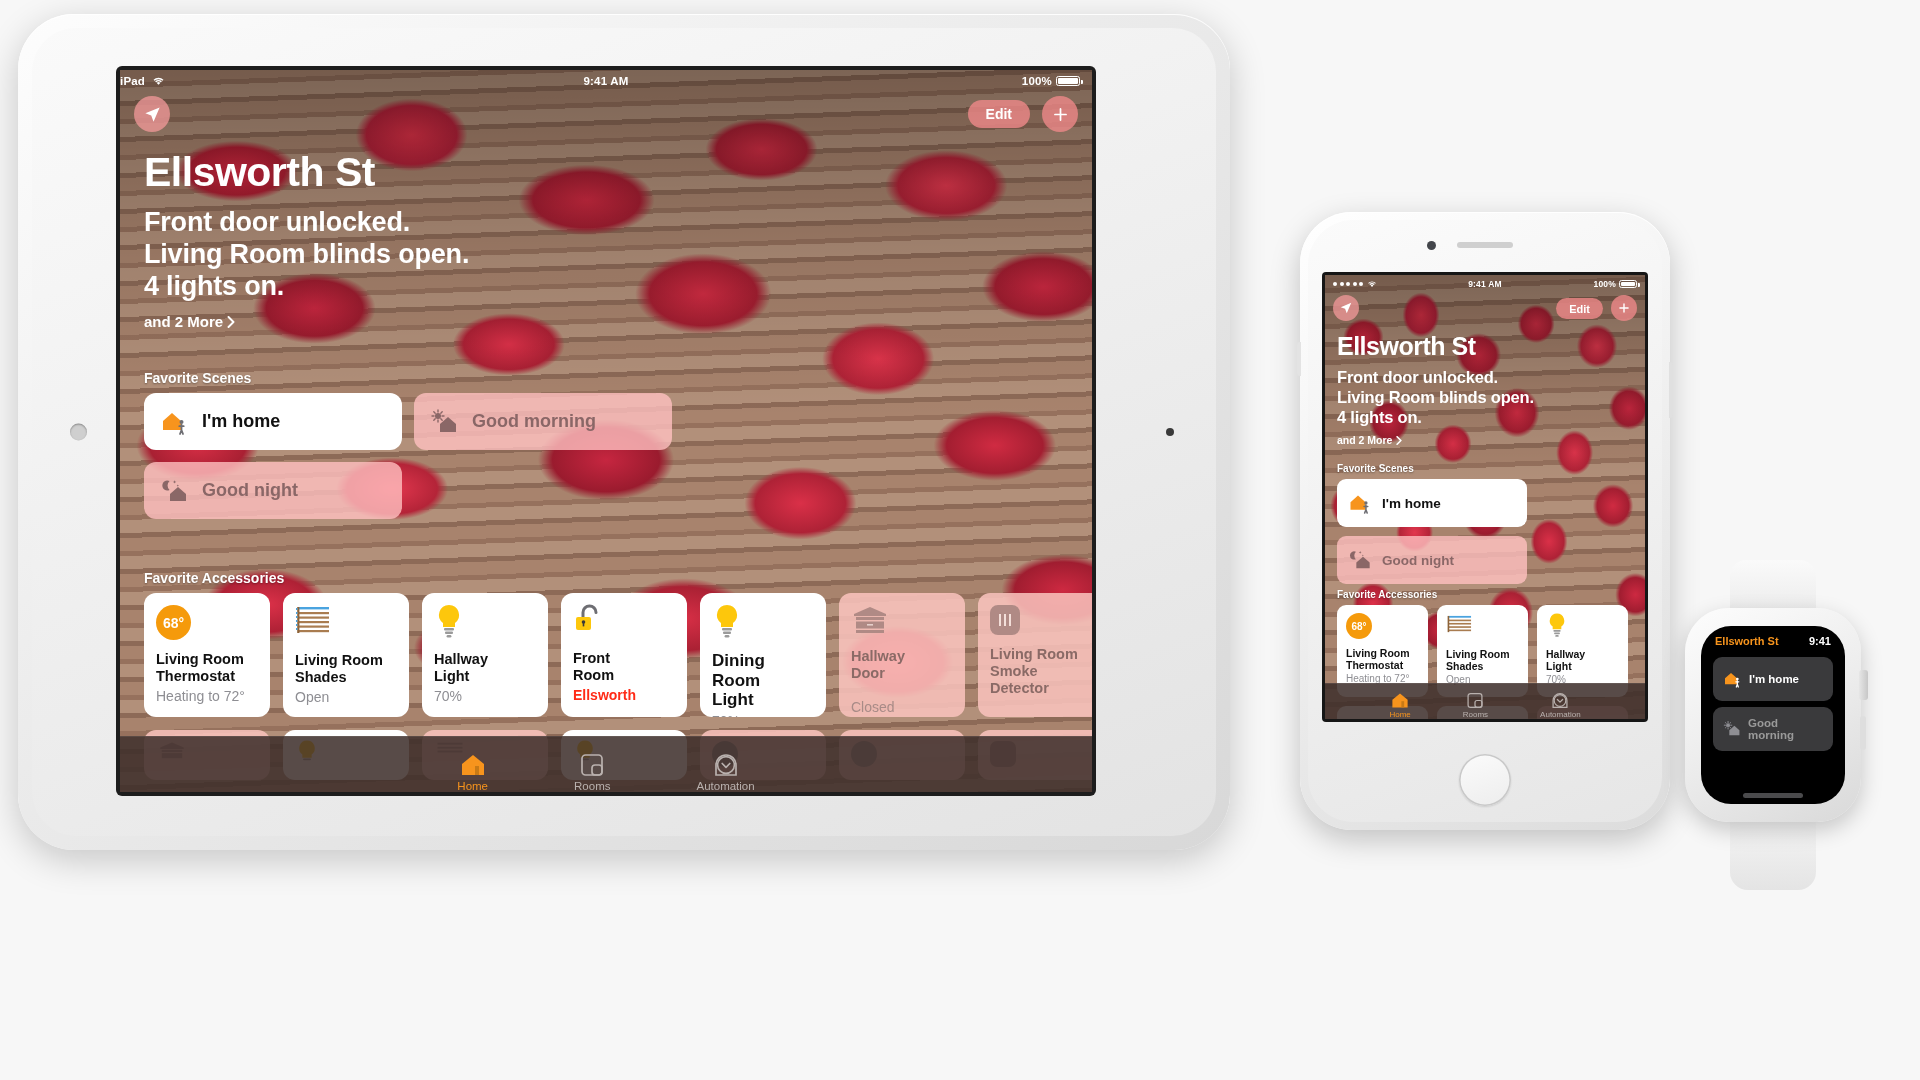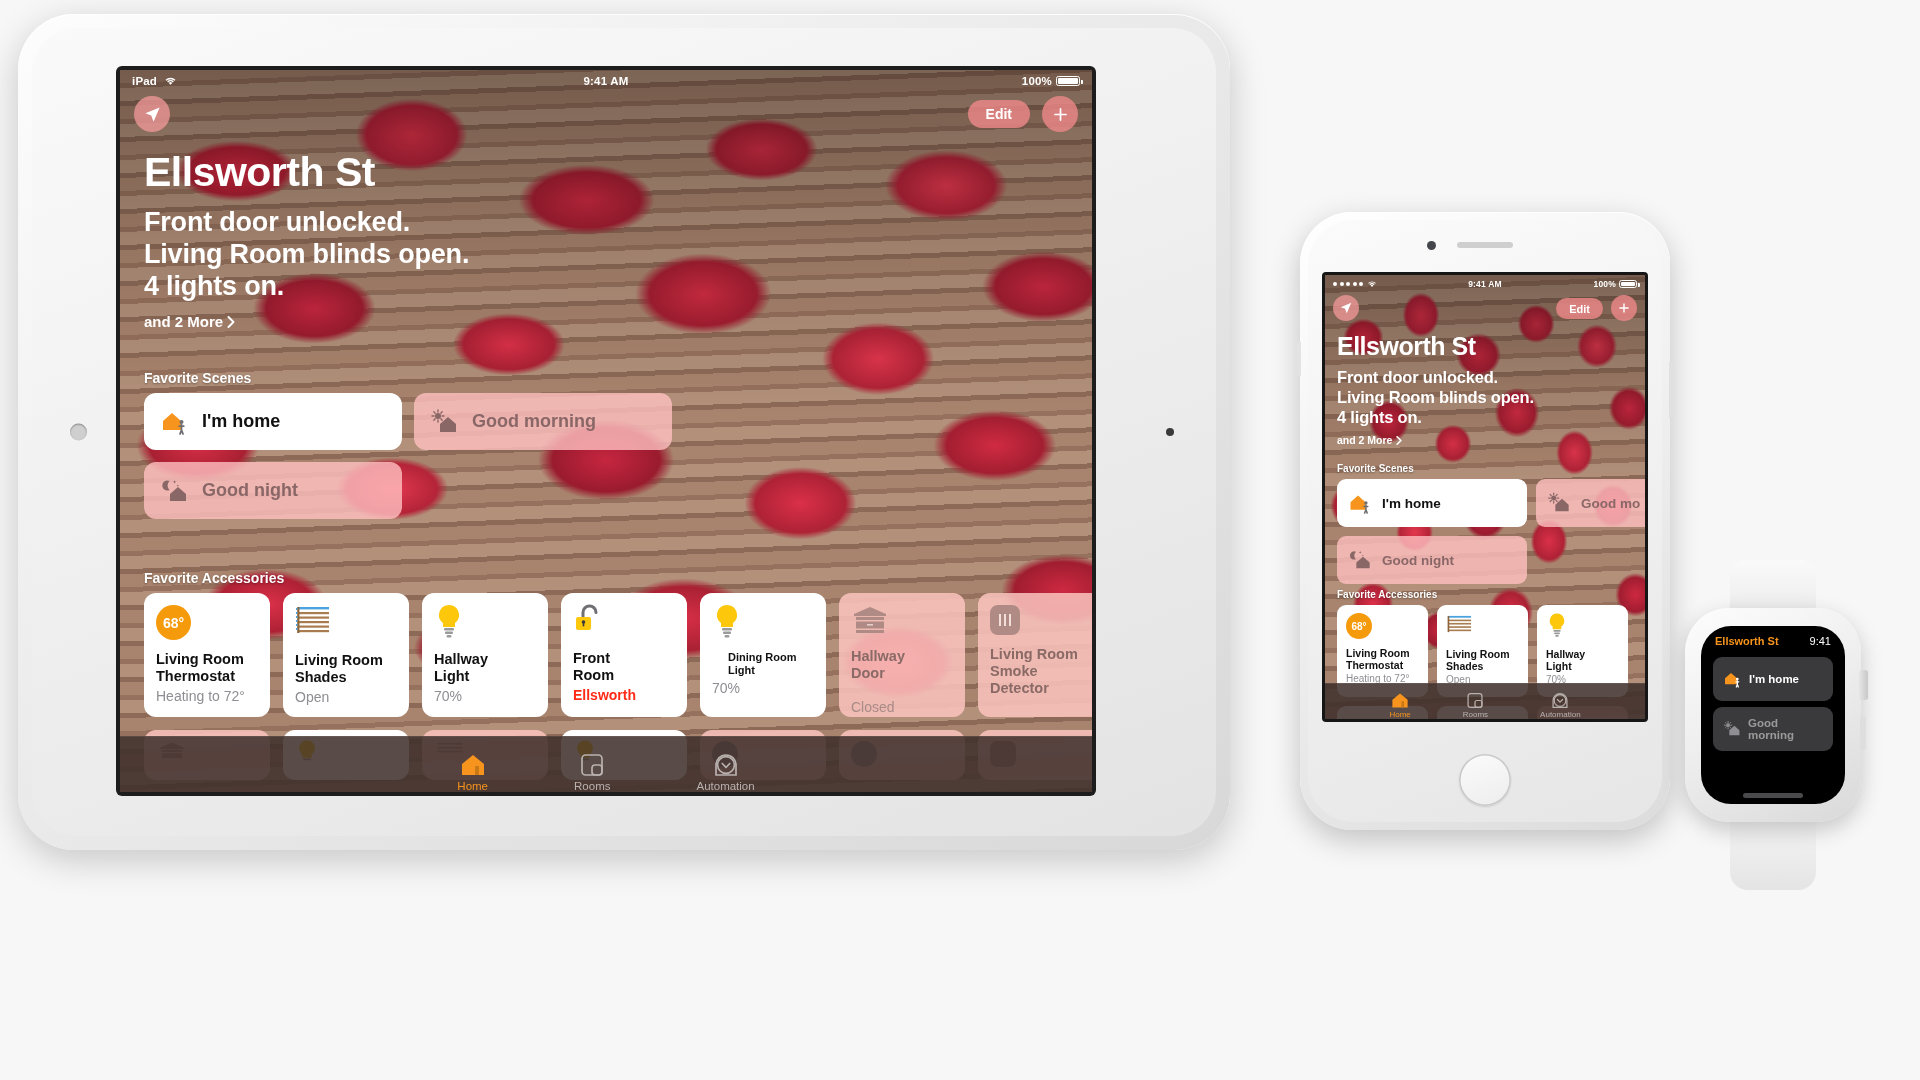--- a/index.html
+++ b/index.html
@@ -73,21 +73,21 @@
     position:absolute; right:56px; top:50%; transform:translateY(-50%);
     width:8px; height:8px; border-radius:50%; background:#3a3a3a;
   }
 
   
   .statusbar {
     position:absolute; left:0; right:0; top:0; height:22px;
     display:flex; align-items:center; color:#fff;
     font-size:11px; font-weight:600; letter-spacing:.2px; z-index:6;
   }
-  .sb-left { display:flex; align-items:center; gap:7px; padding-left:12px; }
+  .sb-left { display:flex; align-items:center; gap:7px; }
   .sb-center { position:absolute; left:0; right:0; text-align:center; }
   .sb-right { margin-left:auto; display:flex; align-items:center; gap:4px; padding-right:12px; }
   .wifi { width:13px; height:10px; display:block; }
   .batt { width:24px; height:10px; border:1.3px solid #fff; border-radius:2.5px; position:relative; }
   .batt::after { content:""; position:absolute; right:-3.5px; top:2.6px; width:2px; height:4px;
                  background:#fff; border-radius:0 1px 1px 0; }
   .batt i { position:absolute; left:1px; top:1px; bottom:1px; right:1px; background:#fff; border-radius:1px; display:block; }
   .dots { display:flex; gap:2.5px; align-items:center; }
   .dots span { width:4px; height:4px; border-radius:50%; background:#fff; display:block; }
 
@@ -198,21 +198,21 @@
   #watch .sidebtn {
     position:absolute; right:-5px; top:108px; width:6px; height:34px;
     border-radius:3px; background:#dedede;
   }
   #watch .wscreen {
     position:absolute; left:16px; top:18px; right:16px; bottom:18px;
     background:#000; border-radius:30px; overflow:hidden;
   }
   .w-head { display:flex; align-items:baseline; justify-content:space-between; padding:9px 14px 4px; }
   .w-title { color:#f7941d; font-size:11px; font-weight:700; }
-  .w-time { color:#fff; font-size:11px; font-weight:400; }
+  .w-time { color:#fff; font-size:11px; font-weight:700; }
   .w-scene {
     margin:6px 12px 0; border-radius:9px; background:#3a3a3c;
     height:44px; display:flex; align-items:center; gap:6px; padding:0 10px;
   }
   .w-scene .wlab { font-size:11.5px; font-weight:600; color:#fff; }
   .w-scene.dim .wlab { color:#9a9a9a; }
   .w-bar { position:absolute; left:50%; transform:translateX(-50%); bottom:6px;
            width:60px; height:5px; border-radius:3px; background:#4a4a4c; }
 </style>
 </head>
@@ -391,21 +391,21 @@
             <div class="acc" style="width:126px; height:124px;">
               <div style="padding:10px 12px 0;">
                 <svg width="30" height="36" viewBox="0 0 30 36">
                   <path d="M15 2a10 10 0 0 0-6 18v4h12v-4a10 10 0 0 0-6-18z" fill="#fdc70c"></path>
                   <rect x="10" y="25" width="10" height="2.4" rx="1" fill="#9a9a9a"></rect>
                   <rect x="11" y="28.5" width="8" height="2.4" rx="1" fill="#9a9a9a"></rect>
                   <rect x="12.6" y="32" width="4.8" height="2.4" rx="1.2" fill="#9a9a9a"></rect>
                 </svg>
               </div>
               <div style="padding:8px 12px 0;">
-                <div class="acc-name" style="font-size:11px; white-space:pre-line;margin-left:16px;">Dining Room
+                <div class="acc-name" style="font-size:17px; white-space:pre-line;">Dining Room
 Light</div>
                 <div class="acc-state" style="font-size:14px; margin-top:3px;">70%</div>
               </div>
             </div>
 
             <div class="acc dim" style="width:126px; height:124px;">
               <div style="padding:12px 12px 0;">
                 <svg width="38" height="30" viewBox="0 0 38 30">
                   <path d="M3 9 19 2l16 7v2H3z" fill="#b08a85"></path>
                   <rect x="5" y="12" width="28" height="3" fill="#b08a85"></rect>
@@ -573,30 +573,20 @@
           <div class="sec-label" style="font-size:10px;">Favorite Scenes</div>
           <div style="display:flex; gap:9px; margin-top:5px;">
             <div class="scene" style="width:190px; height:48px; padding:0 11px; border-radius:9px;">
               <svg width="25" height="22" viewBox="0 0 30 26">
                 <path d="M3 12 12 4l9 8v9H3z" fill="#f7941d"></path>
                 <circle cx="21.5" cy="13" r="2" fill="#6e6e73"></circle>
                 <path d="M21.5 15.6v5m-2.2-3.4 4.4 0M20 25l1.5-4M23 25l-1.5-4" stroke="#6e6e73" stroke-width="1.9" stroke-linecap="round" fill="none"></path>
               </svg>
               <span class="sc-label" style="font-size:13.5px; margin-left:9px;">I'm home</span>
             </div>
-            <div class="scene dim" style="width:190px; height:48px; padding:0 11px; border-radius:9px;">
-              <svg width="25" height="22" viewBox="0 0 30 26">
-                <circle cx="8" cy="7" r="3" fill="#8a6767"></circle>
-                <g stroke="#8a6767" stroke-width="1.5" stroke-linecap="round">
-                  <path d="M8 1v2M8 11v2M2 7h2M12 7h2M3.8 2.8l1.4 1.4M10.8 9.8l1.4 1.4M12.2 2.8l-1.4 1.4M5.2 9.8l-1.4 1.4"></path>
-                </g>
-                <path d="M10 15 18 8l8 7v8H10z" fill="#8a6767"></path>
-              </svg>
-              <span class="sc-label" style="font-size:13.5px; margin-left:9px; white-space:nowrap;">Good mo</span>
-            </div>
           </div>
           <div style="margin-top:9px;">
             <div class="scene dim" style="width:190px; height:48px; padding:0 11px; border-radius:9px;">
               <svg width="25" height="22" viewBox="0 0 30 26">
                 <path d="M9.5 3a5 5 0 1 0 0 9 6.2 6.2 0 0 1 0-9z" fill="#8a6767"></path>
                 <path d="M14.6 2.2l.5 1.2 1.2.5-1.2.5-.5 1.2-.5-1.2-1.2-.5 1.2-.5z" fill="#8a6767"></path>
                 <path d="M17.8 6.4l.35.85.85.35-.85.35-.35.85-.35-.85-.85-.35.85-.35z" fill="#8a6767"></path>
                 <path d="M10 16 18 9l8 7v7H10z" fill="#8a6767"></path>
               </svg>
               <span class="sc-label" style="font-size:13.5px; margin-left:9px;">Good night</span>

